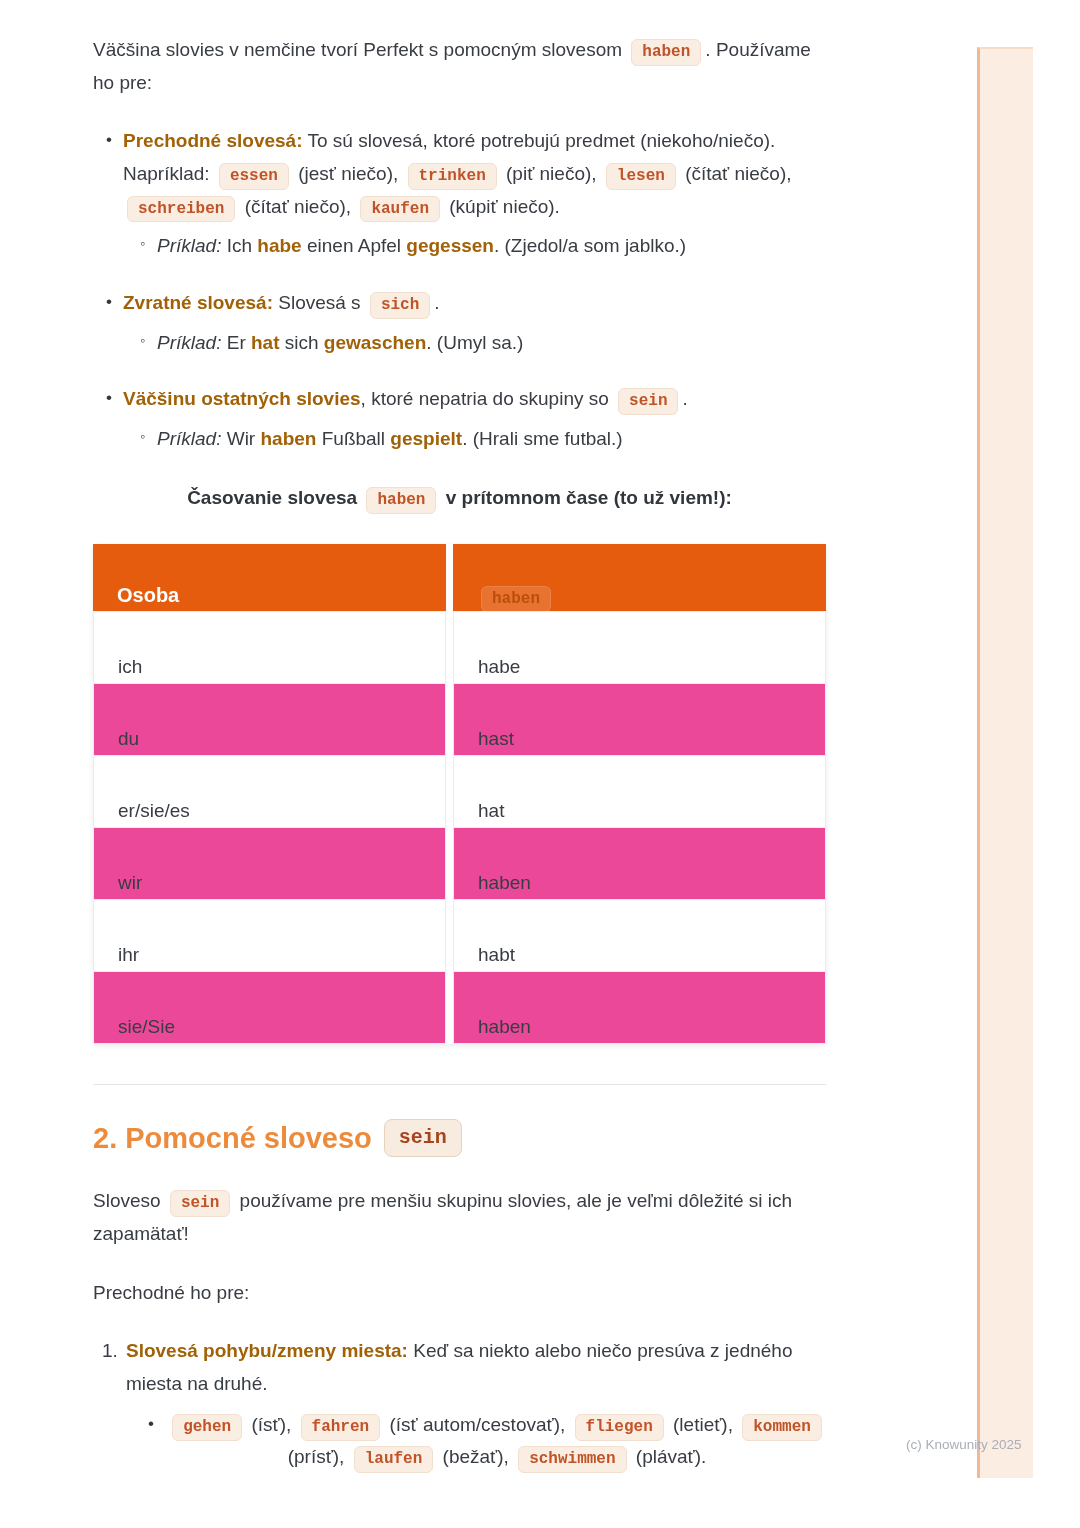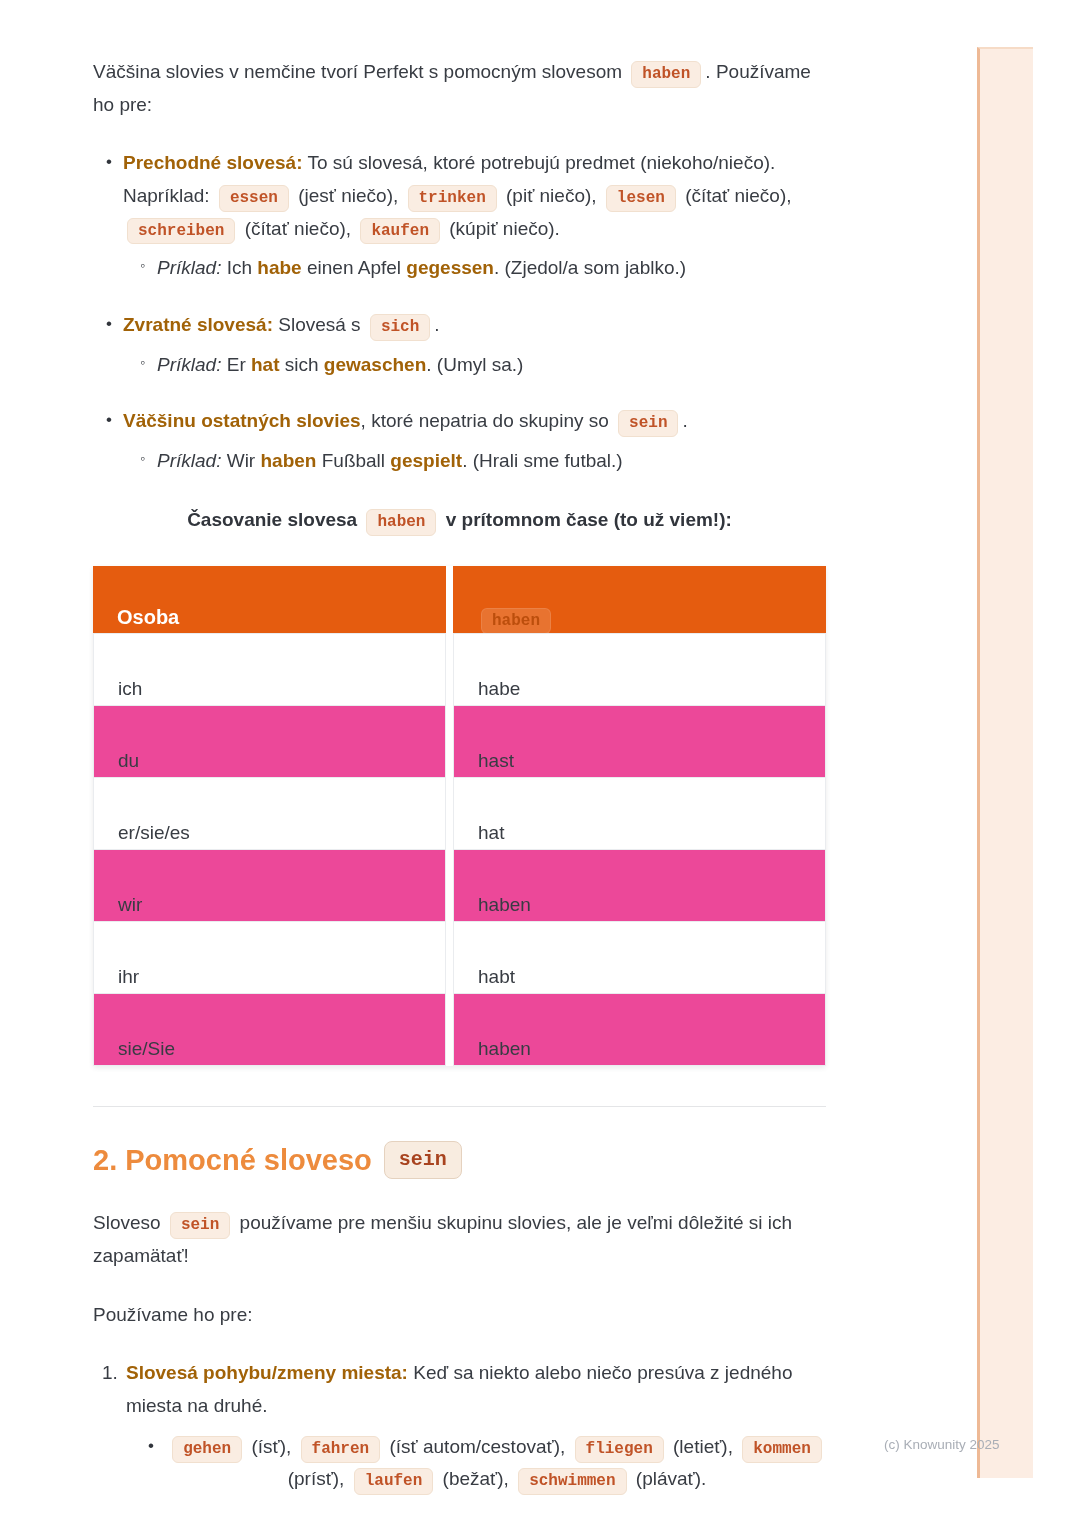--- a/index.html
+++ b/index.html
@@ -1,21 +1,21 @@
 <!DOCTYPE html>
 <html><head>
 <meta charset="utf-8">
 <style>
   html,body{margin:0;padding:0;}
   body{
     width:1080px;height:1528px;position:relative;background:#ffffff;
     font-family:"Liberation Sans","DejaVu Sans",sans-serif;
     color:#383c43;font-size:19px;line-height:1.72;overflow:hidden;
   }
-  .content{position:absolute;left:93px;top:56px;width:733px;}
+  .content{position:absolute;left:93px;top:34px;width:733px;}
   p{margin:0 0 26px 0;}
   b{font-weight:bold;color:#a16207;}
   i{font-style:italic;}
 
   
   .chip{
     font-family:"Liberation Mono","DejaVu Sans Mono",monospace;
     font-weight:bold;font-size:16px;color:#c05327;
     background:#faede2;border:1px solid #f1e0cf;border-radius:6px;
     padding:2px 10px;margin:0 4px;white-space:nowrap;display:inline-block;
@@ -58,21 +58,21 @@
     margin:0 0 28px 0;display:flex;align-items:center;gap:8px;
   }
 
   
   .stripe{
     position:absolute;left:977px;top:47px;width:56px;height:1431px;
     background:#fcede3;border-left:3px solid #eeb995;border-top:2px solid #f6dbc6;
     box-sizing:border-box;
   }
   .copyright{
-    position:absolute;left:884px;top:1436px;z-index:2;
+    position:absolute;left:906px;top:1436px;z-index:2;
     font-size:13.5px;color:#a9aeb6;line-height:1.4;white-space:nowrap;
   }
 </style>
 </head>
 <body>
 
 <div class="stripe"></div>
 <div class="copyright">(c) Knowunity 2025</div>
 
 <div class="content">
@@ -174,21 +174,21 @@
 
   <h2 class="section">
     <span>2. Pomocné sloveso</span>
     <span class="chip chip-lg">sein</span>
   </h2>
 
   <p><span>Sloveso</span>
     <span class="chip">sein</span>
     <span>používame pre menšiu skupinu slovies, ale je veľmi dôležité si ich zapamätať!</span></p>
 
-  <p>Používame ho pre:</p>
+  <p>Prechodné ho pre:</p>
 
   <ol class="numbered">
     <li>
       <span class="num-marker">1.</span>
       <b>Slovesá pohybu/zmeny miesta:</b>
       <span>Keď sa niekto alebo niečo presúva z jedného miesta na druhé.</span>
       <ul class="inner">
         <li>
           <span class="chip">gehen</span>
           <span>(ísť),</span>

